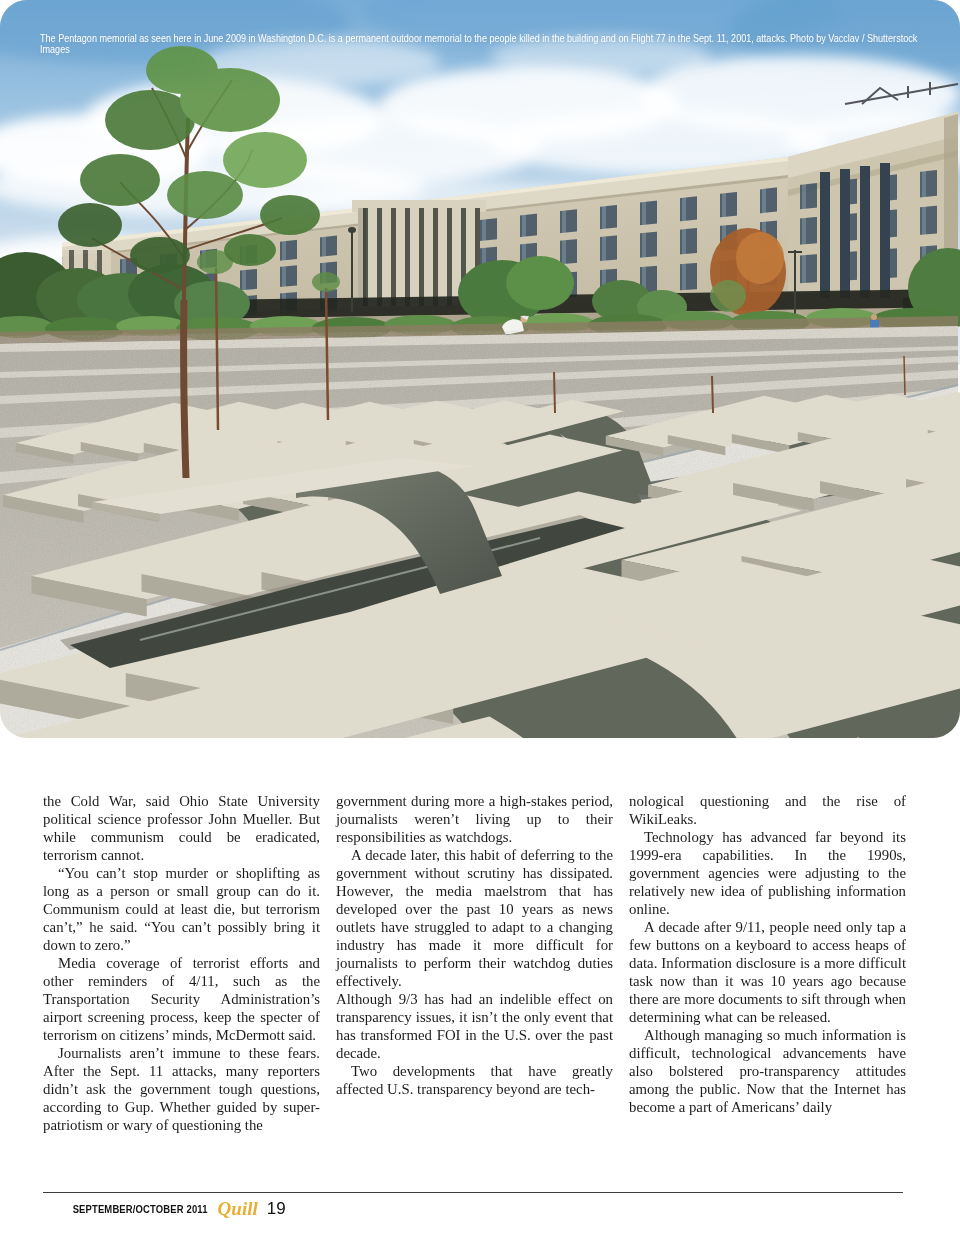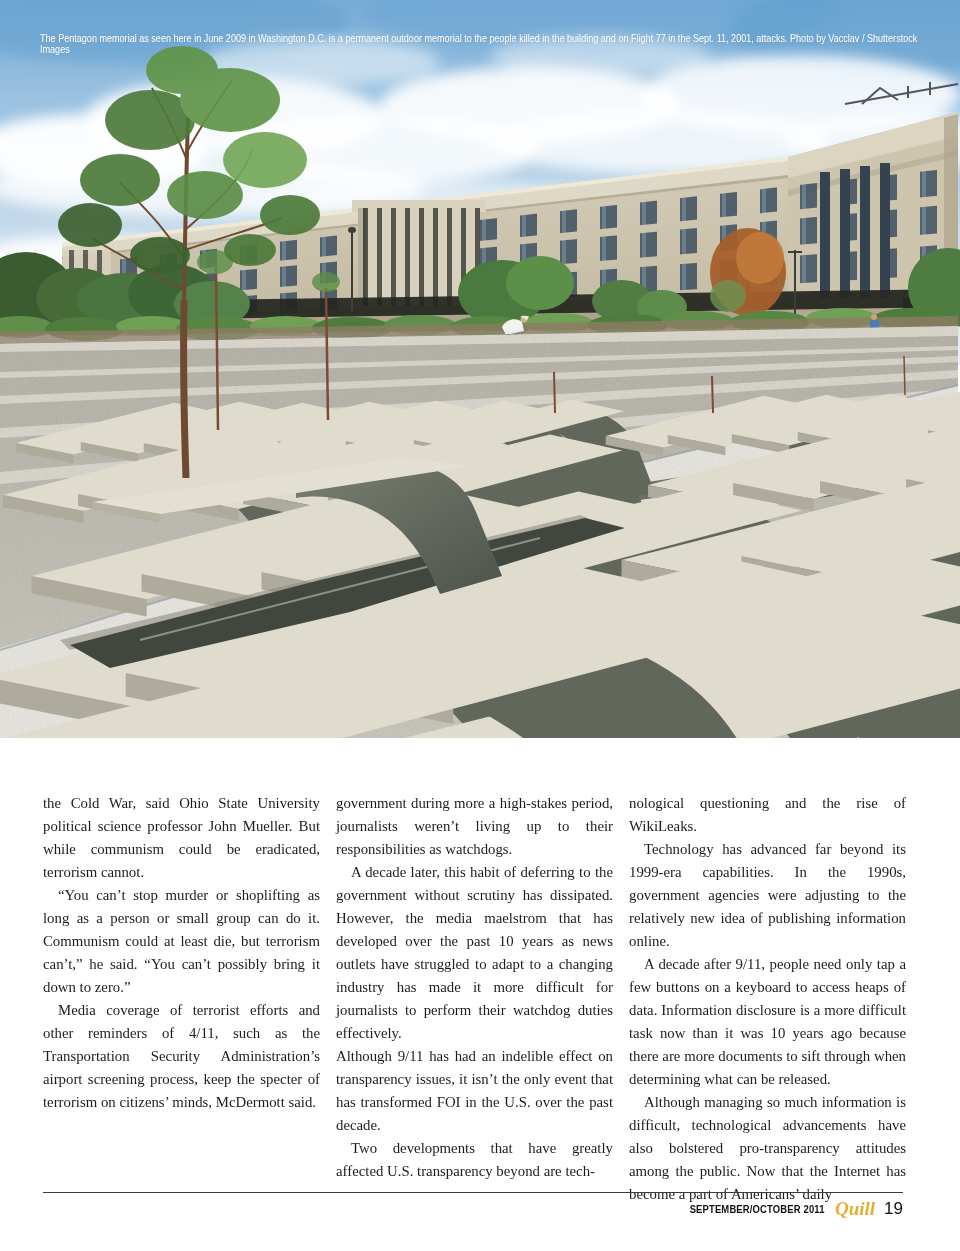--- a/index.html
+++ b/index.html
@@ -1,37 +1,37 @@
 <!DOCTYPE html>
 <html><head>
 <meta charset="utf-8">
 <style>
   html,body{margin:0;padding:0;background:#ffffff;}
   .page{position:relative;width:960px;height:1251px;background:#ffffff;overflow:hidden;
         font-family:"Liberation Serif", serif;}
   
-  .photo{position:absolute;left:0;top:0;width:960px;height:738px;overflow:hidden;}
+  .photo{position:absolute;left:0;top:0;width:960px;height:738px;overflow:hidden;border-radius:27px;}
   .photo svg{display:block;}
   .caption{position:absolute;left:40px;top:33px;width:1000px;
            font-family:"Liberation Sans", sans-serif;
            font-size:10.3px;font-weight:500;color:#ffffff;letter-spacing:0px;
            transform:scaleX(.88);transform-origin:left top;
            text-shadow:0 0 3px rgba(120,150,175,.55);}
   
   .article{position:absolute;left:43px;top:792px;width:863px;display:flex;gap:16px;}
-  .col{width:277px;font-size:14.8px;line-height:23px;color:#1c1c1c;
+  .col{width:277px;font-size:14.8px;line-height:18px;color:#1c1c1c;
        text-align:justify;}
   .col p{margin:0;}
   .col p.ind{text-indent:15px;}
   .col h3{margin:9px 0 3px 0;font-family:"Liberation Sans", sans-serif;
           font-size:15px;font-weight:700;letter-spacing:.2px;}
   
   .footer-rule{position:absolute;left:43px;top:1192px;width:860px;height:1px;
                background:#3c3c3c;}
-  .footer{position:absolute;left:43px;top:1198px;width:860px;text-align:right;
+  .footer{position:absolute;left:43px;top:1198px;width:860px;text-align:left;
           white-space:nowrap;}
   .footer .issue{display:inline-block;font-family:"Liberation Sans", sans-serif;
                  font-size:11.5px;font-weight:700;color:#111;
                  transform:scaleX(.82);transform-origin:right bottom;
                  vertical-align:baseline;letter-spacing:.2px;}
   .footer .logo{display:inline-block;font-family:"Liberation Serif", serif;
                 font-size:19px;font-weight:700;font-style:italic;
                 margin:0 5px 0 6px;vertical-align:-2px;}
   .footer .pagenum{display:inline-block;font-family:"Liberation Sans", sans-serif;
                    font-size:17px;font-weight:400;color:#111;vertical-align:-1px;}
@@ -335,25 +335,26 @@
       </g>
     </svg>
     <div class="caption">The Pentagon memorial as seen here in June 2009 in Washington D.C. is a permanent outdoor memorial to the people killed in the building and on Flight 77 in the Sept. 11, 2001, attacks. Photo by Vacclav / Shutterstock Images</div>
   </div>
 
   <div class="article">
     <div class="col">
       <p>the Cold War, said Ohio State University political science professor John Mueller. But while communism could be eradicated, terrorism cannot.</p>
       <p class="ind">“You can’t stop murder or shoplifting as long as a person or small group can do it. Communism could at least die, but terrorism can’t,” he said. “You can’t possibly bring it down to zero.”</p>
       <p class="ind">Media coverage of terrorist efforts and other reminders of 4/11, such as the Transportation Security Administration’s airport screening process, keep the specter of terrorism on citizens’ minds, McDermott said.</p>
+      <p class="ind">Journalists aren’t immune to these fears. After the Sept. 11 attacks, many reporters didn’t ask the government tough questions, according to Gup. Whether guided by super-patriotism or wary of questioning the</p>
     </div>
     <div class="col">
       <p>government during more a high-stakes period, journalists weren’t living up to their responsibilities as watchdogs.</p>
       <p class="ind">A decade later, this habit of deferring to the government without scrutiny has dissipated. However, the media maelstrom that has developed over the past 10 years as news outlets have struggled to adapt to a changing industry has made it more difficult for journalists to perform their watchdog duties effectively.</p>
-      <p>Although 9/11 has had an indelible effect on transparency issues, it isn’t the only event that has transformed FOI in the U.S. over the past decade.</p>
+      <p>Although 9/3 has had an indelible effect on transparency issues, it isn’t the only event that has transformed FOI in the U.S. over the past decade.</p>
       <p class="ind">Two developments that have greatly affected U.S. transparency beyond are tech-</p>
     </div>
     <div class="col">
       <p>nological questioning and the rise of WikiLeaks.</p>
       <p class="ind">Technology has advanced far beyond its 1999-era capabilities. In the 1990s, government agencies were adjusting to the relatively new idea of publishing information online.</p>
       <p class="ind">A decade after 9/11, people need only tap a few buttons on a keyboard to access heaps of data. Information disclosure is a more difficult task now than it was 10 years ago because there are more documents to sift through when determining what can be released.</p>
       <p class="ind">Although managing so much information is difficult, technological advancements have also bolstered pro-transparency attitudes among the public. Now that the Internet has become a part of Americans’ daily</p>
     </div>
   </div>
 

